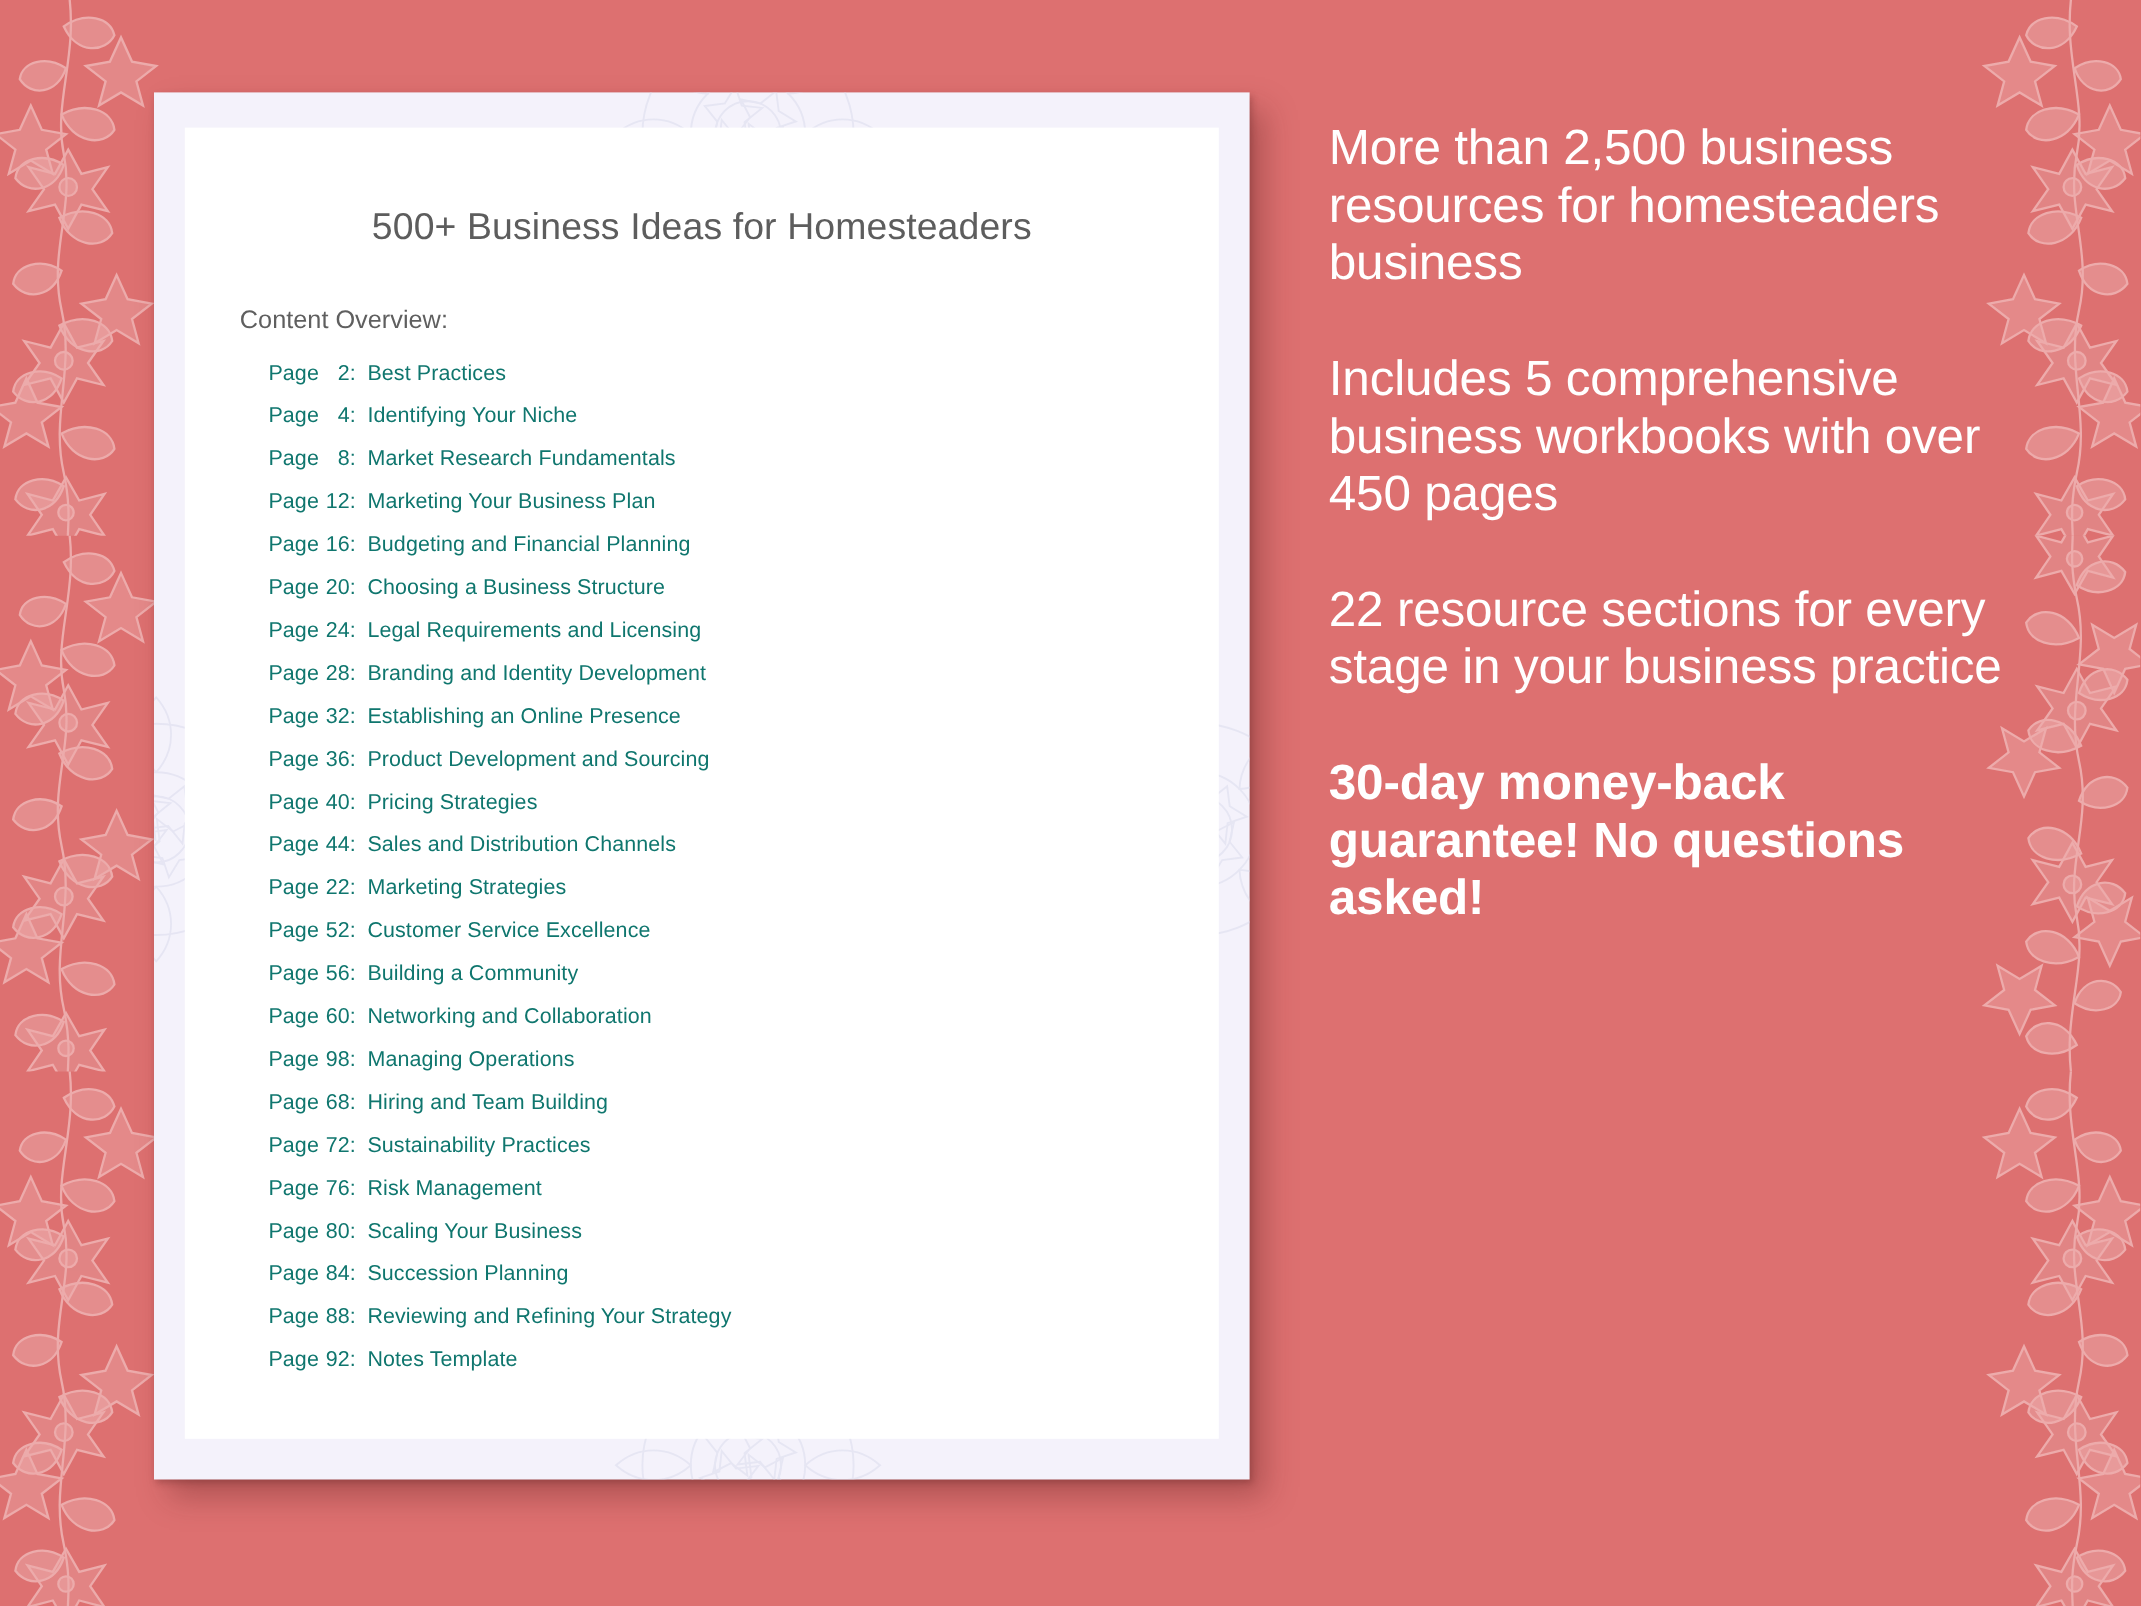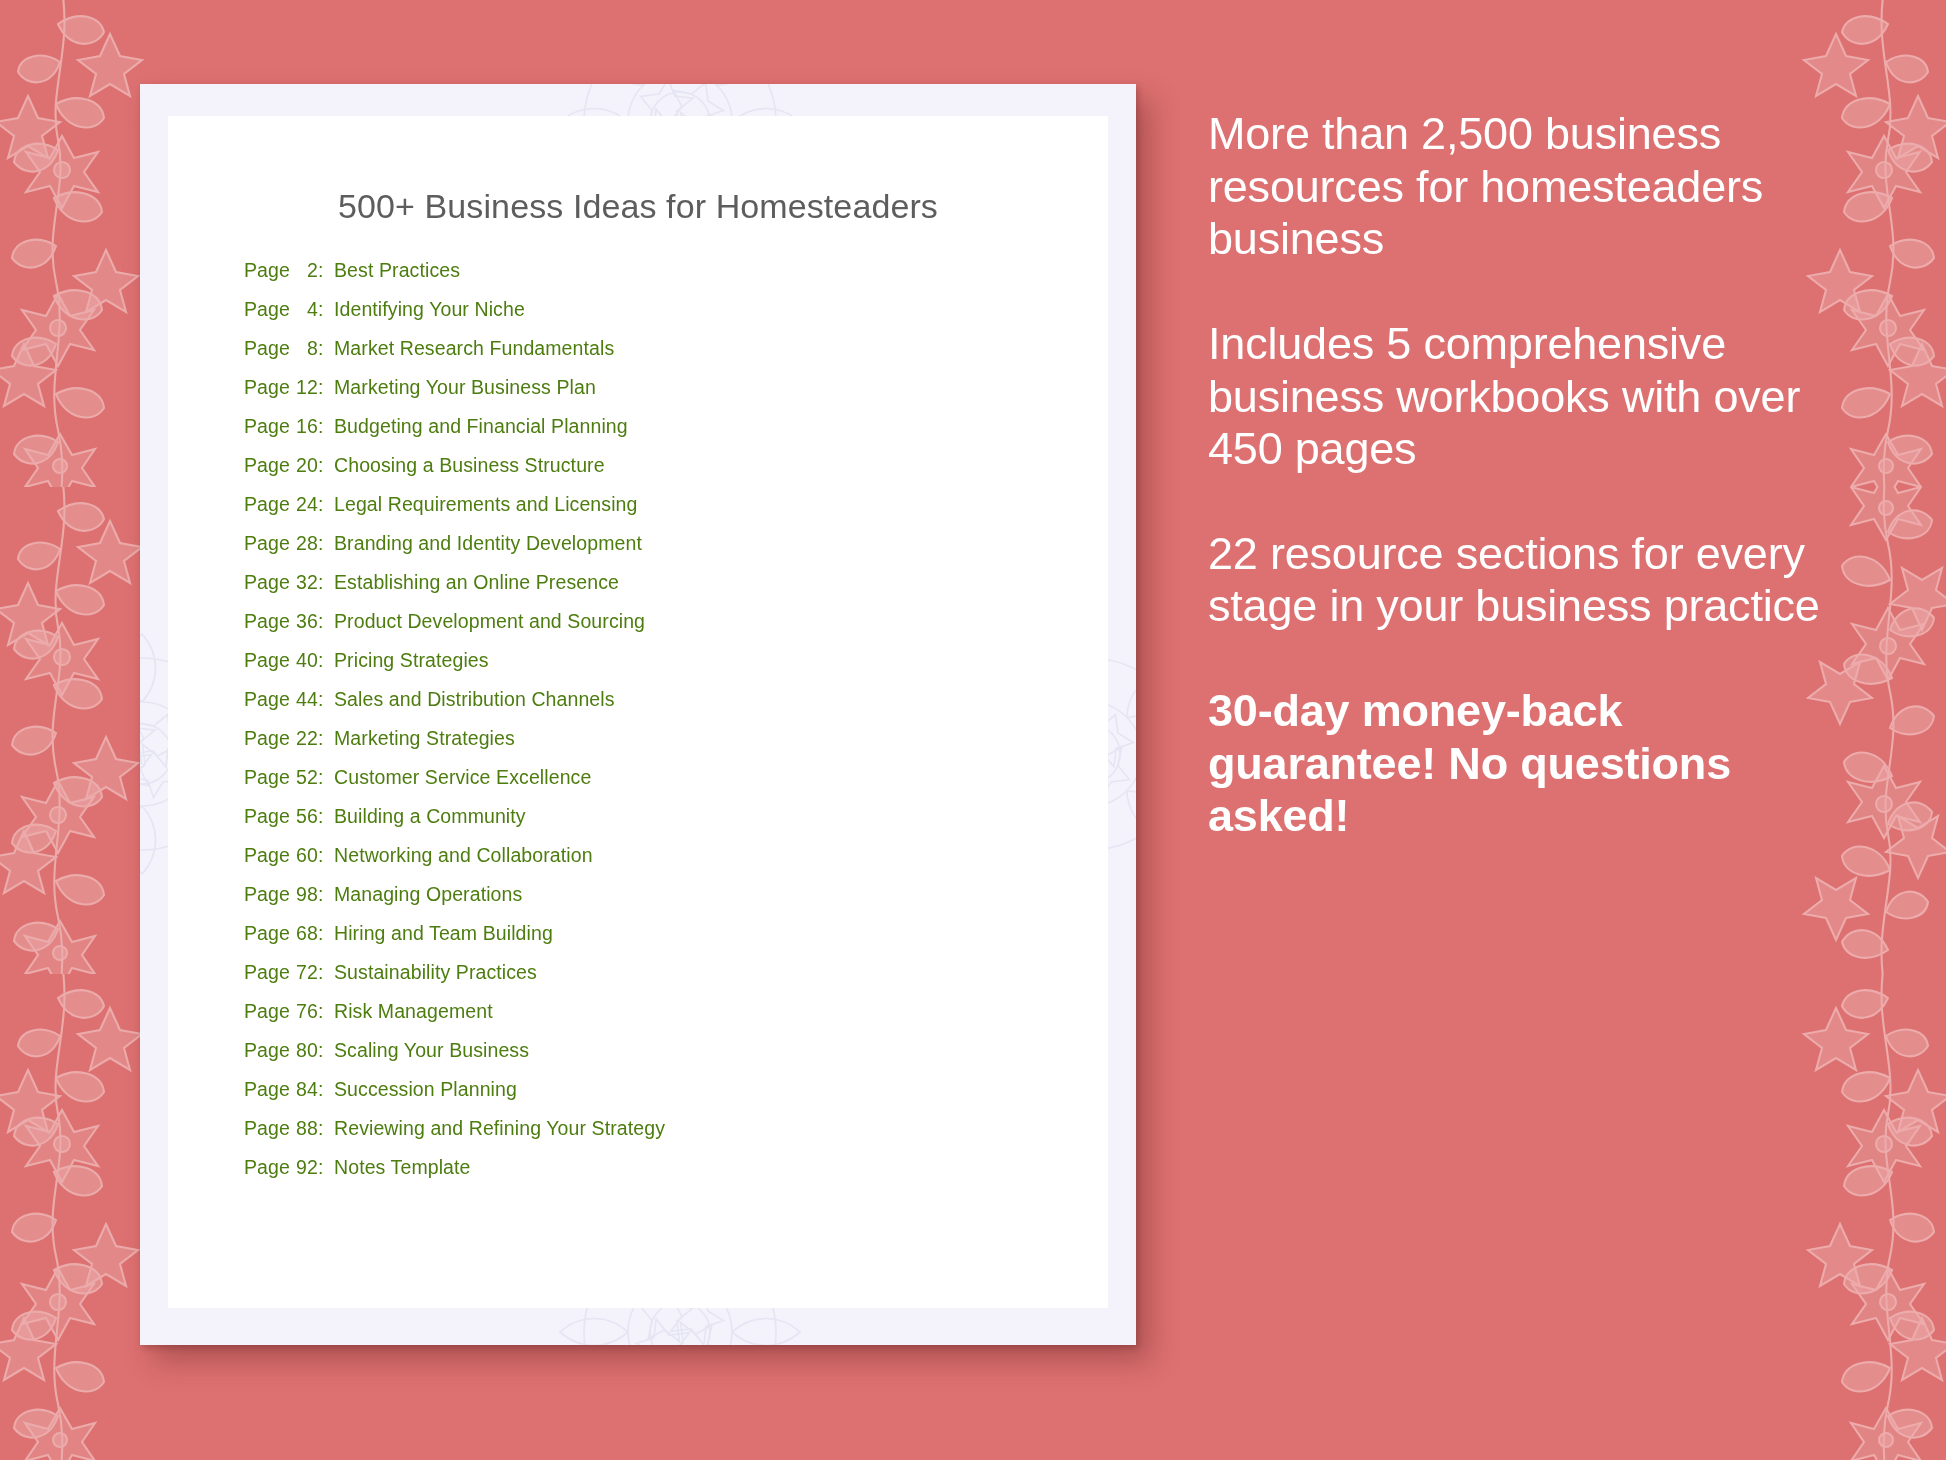--- a/index.html
+++ b/index.html
@@ -65,24 +65,24 @@
   #content-overview-label {
     margin-top:50px;
     margin-left:50px;
     font-size:23px;
     color:#5f5f5f;
     font-weight:400;
   }
   #toc-list { margin-top:24px; margin-left:76px; }
   .toc-row {
     display:flex;
-    align-items:center;
+    align-items:flex-start;
     height:39px;
     font-size:19.5px;
-    color:#4d7c0f;
+    color:#0f766e;
     letter-spacing:0.1px;
   }
   .toc-page-label { width:42px; text-align:left; }
   .toc-page-num   { width:32px; text-align:right; }
   .toc-colon      { width:14px; text-align:left; }
   .toc-title      { margin-left:2px; }
 
   
   #marketing {
     position:absolute;
@@ -402,20 +402,21 @@
           <path d="M150 120 l9 -16 l9 16 l18 3 l-14 12 l5 18 l-18 -10 l-18 10 l5 -18 l-14 -12 Z" transform="rotate(112 150 150)"></path>
           <path d="M150 120 l9 -16 l9 16 l18 3 l-14 12 l5 18 l-18 -10 l-18 10 l5 -18 l-14 -12 Z" transform="rotate(202 150 150)"></path>
           <path d="M150 120 l9 -16 l9 16 l18 3 l-14 12 l5 18 l-18 -10 l-18 10 l5 -18 l-14 -12 Z" transform="rotate(292 150 150)"></path>
         </g>
       </g>
     </svg>
   </div>
 
   <div id="doc-page">
     <h1 id="doc-title">500+ Business Ideas for Homesteaders</h1>
+    <div id="content-overview-label">Content Overview:</div>
     <div id="toc-list">
         <div class="toc-row">
           <span class="toc-page-label">Page</span>
           <span class="toc-page-num">2</span>
           <span class="toc-colon">:</span>
           <span class="toc-title">Best Practices</span>
         </div>
         <div class="toc-row">
           <span class="toc-page-label">Page</span>
           <span class="toc-page-num">4</span>

